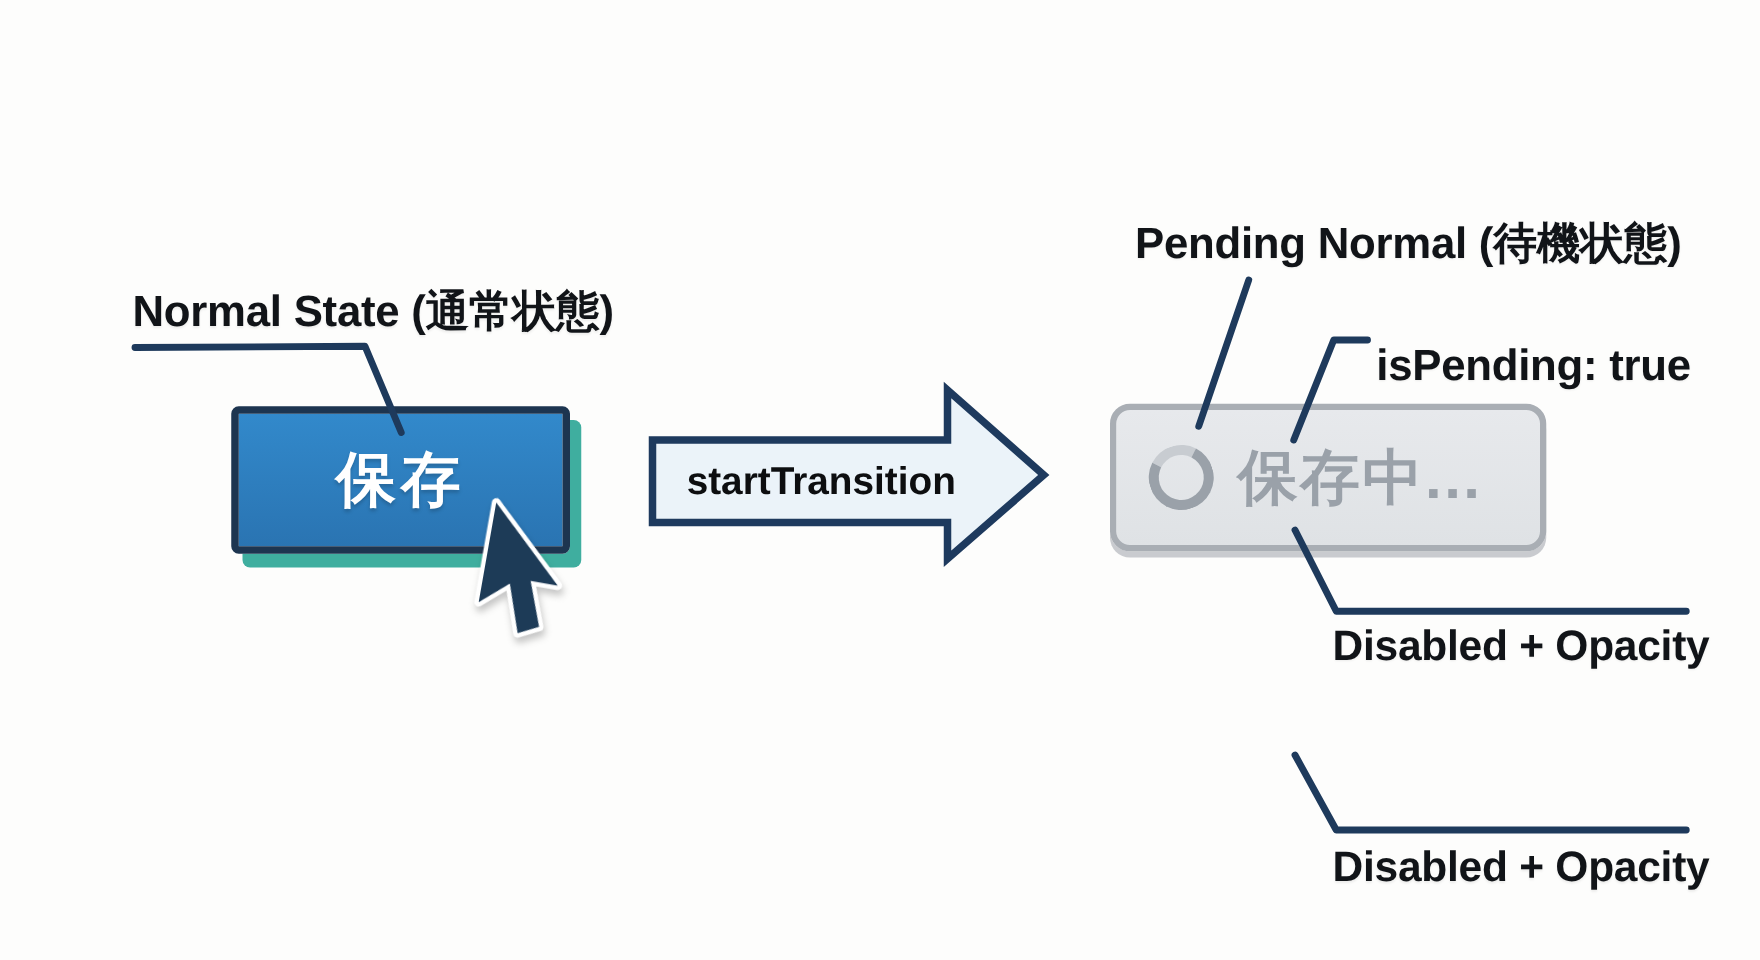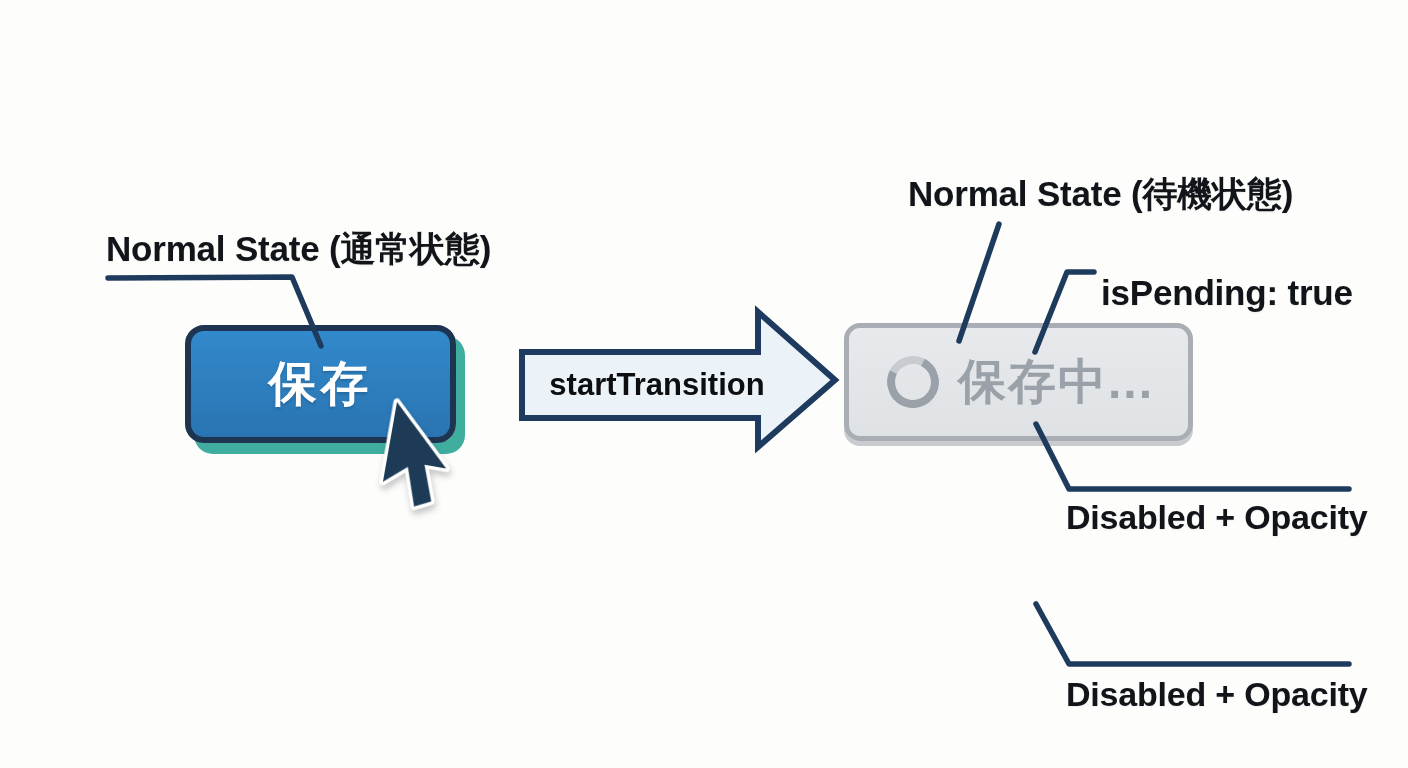--- a/index.html
+++ b/index.html
@@ -34,48 +34,48 @@
   .label-disabled-bottom { left: 1066px; top: 675px; }
 
   
   .btn-save {
     position: absolute;
     left: 185px; top: 325px;
     width: 271px; height: 118px;
     box-sizing: border-box;
     background: linear-gradient(180deg, #3289cb 0%, #2a74b2 100%);
     border: 6px solid #1d3550;
-    border-radius: 19px;
+    border-radius: 6px;
     box-shadow: 9px 11px 0 0 #3fae9f;
     display: flex;
     align-items: center;
     justify-content: center;
     z-index: 1;
   }
   .btn-save .btn-text {
     color: #ffffff;
     font-size: 48px;
     font-weight: bold;
     letter-spacing: 4px;
     text-shadow: 0 2px 3px rgba(0,0,0,0.18);
   }
 
   
   .btn-saving {
     position: absolute;
-    left: 844px; top: 323px;
+    left: 888px; top: 323px;
     width: 349px; height: 118px;
     box-sizing: border-box;
     background: linear-gradient(180deg, #e7e9ec 0%, #dfe2e5 100%);
     border: 5px solid #a9aeb4;
     border-radius: 16px;
     box-shadow: 0 5px 0 0 rgba(158,163,169,0.55);
     display: flex;
     align-items: center;
-    padding-left: 38px;
+    padding-left: 26px;
     gap: 19px;
     z-index: 1;
   }
   .spinner {
     width: 52px; height: 52px;
     box-sizing: border-box;
     border: 8px solid #9aa1a9;
     border-top-color: #c8ccd1;
     border-radius: 50%;
     transform: rotate(-18deg);
@@ -165,21 +165,21 @@
 
     <g transform="translate(397,402) rotate(10)">
       <polygon class="cursor-shape" points="0,0 0,81 22,62 35,100 51,92 38,57 60,57"></polygon>
     </g>
   </svg>
 
   <div class="arrow-text">startTransition</div>
 
   <div class="ann-label label-normal">Normal State (通常状態)</div>
 
-  <div class="ann-label label-pending">Normal State (待機状態)</div>
+  <div class="ann-label label-pending">Pending Normal (待機状態)</div>
 
   <div class="ann-label label-ispending">isPending: true</div>
 
   <div class="ann-label label-disabled-top">Disabled + Opacity</div>
 
   <div class="ann-label label-disabled-bottom">Disabled + Opacity</div>
 
 </div>
 
 </body></html>

